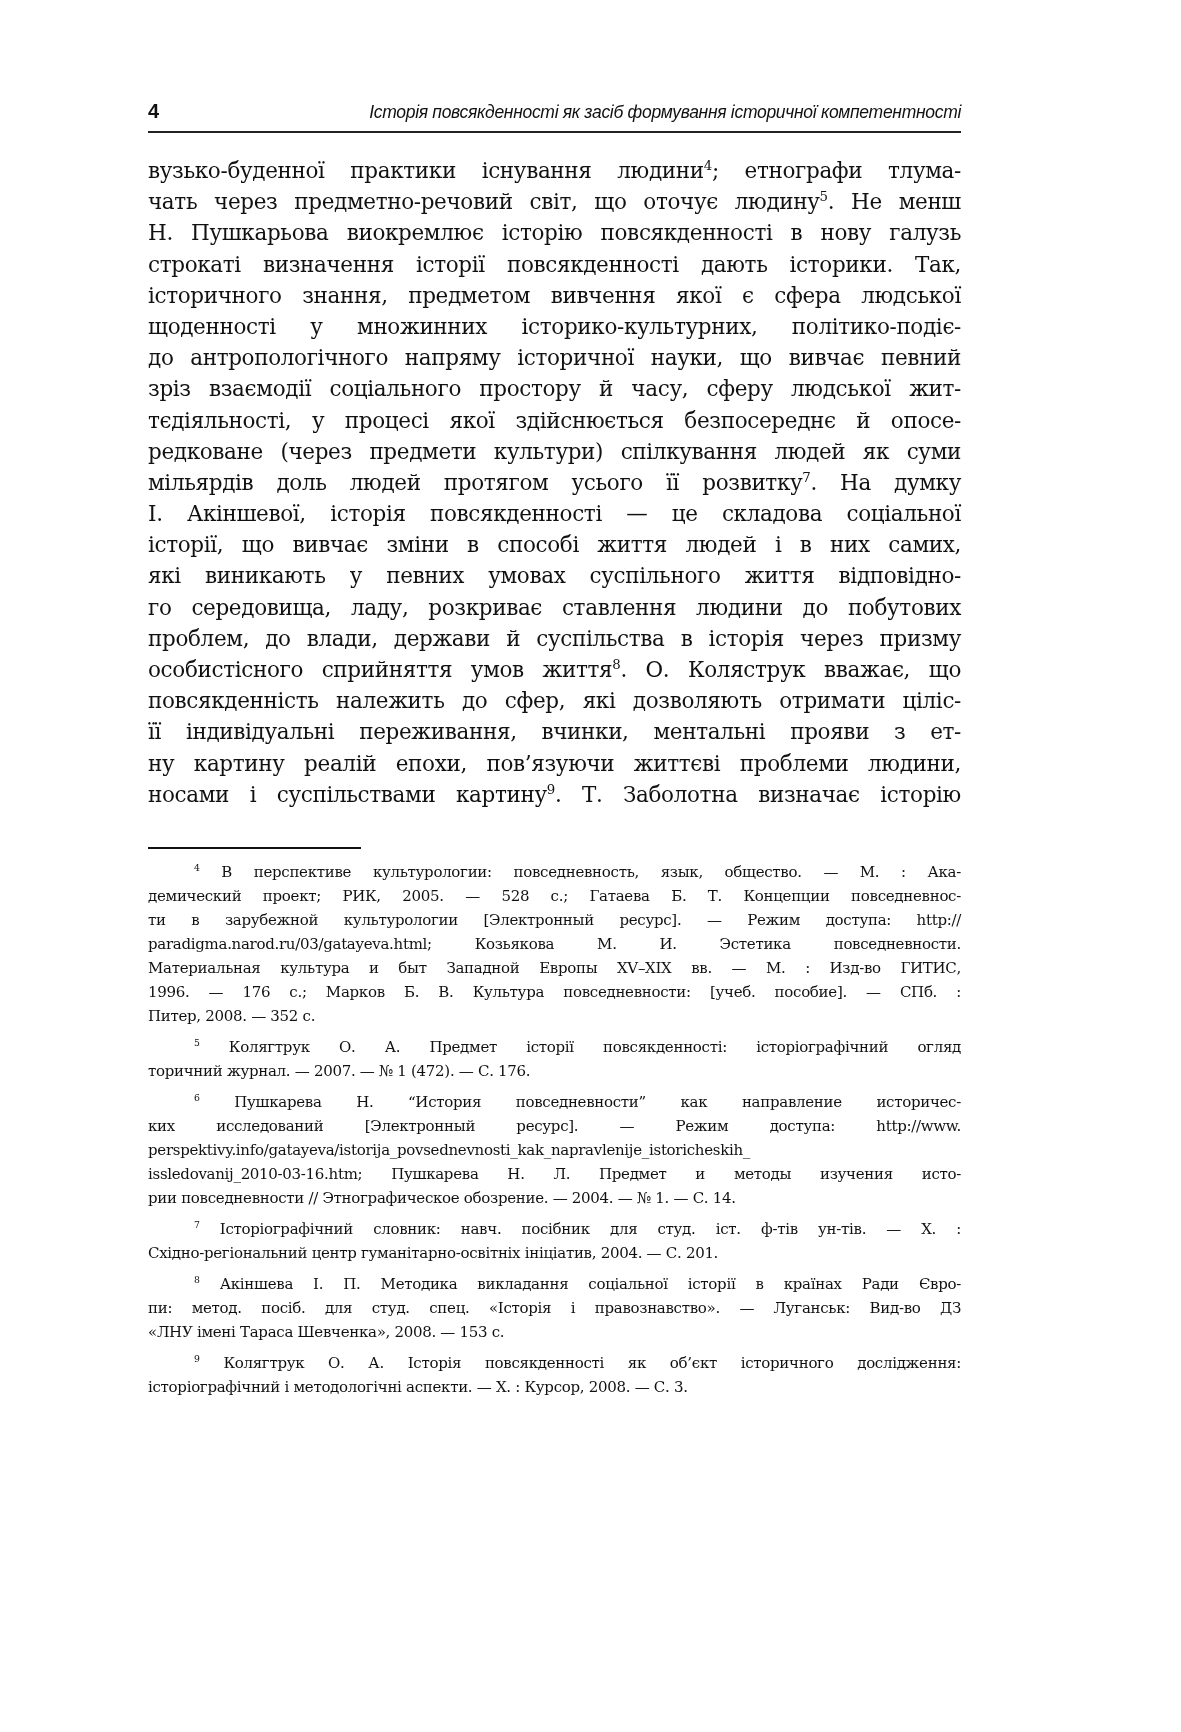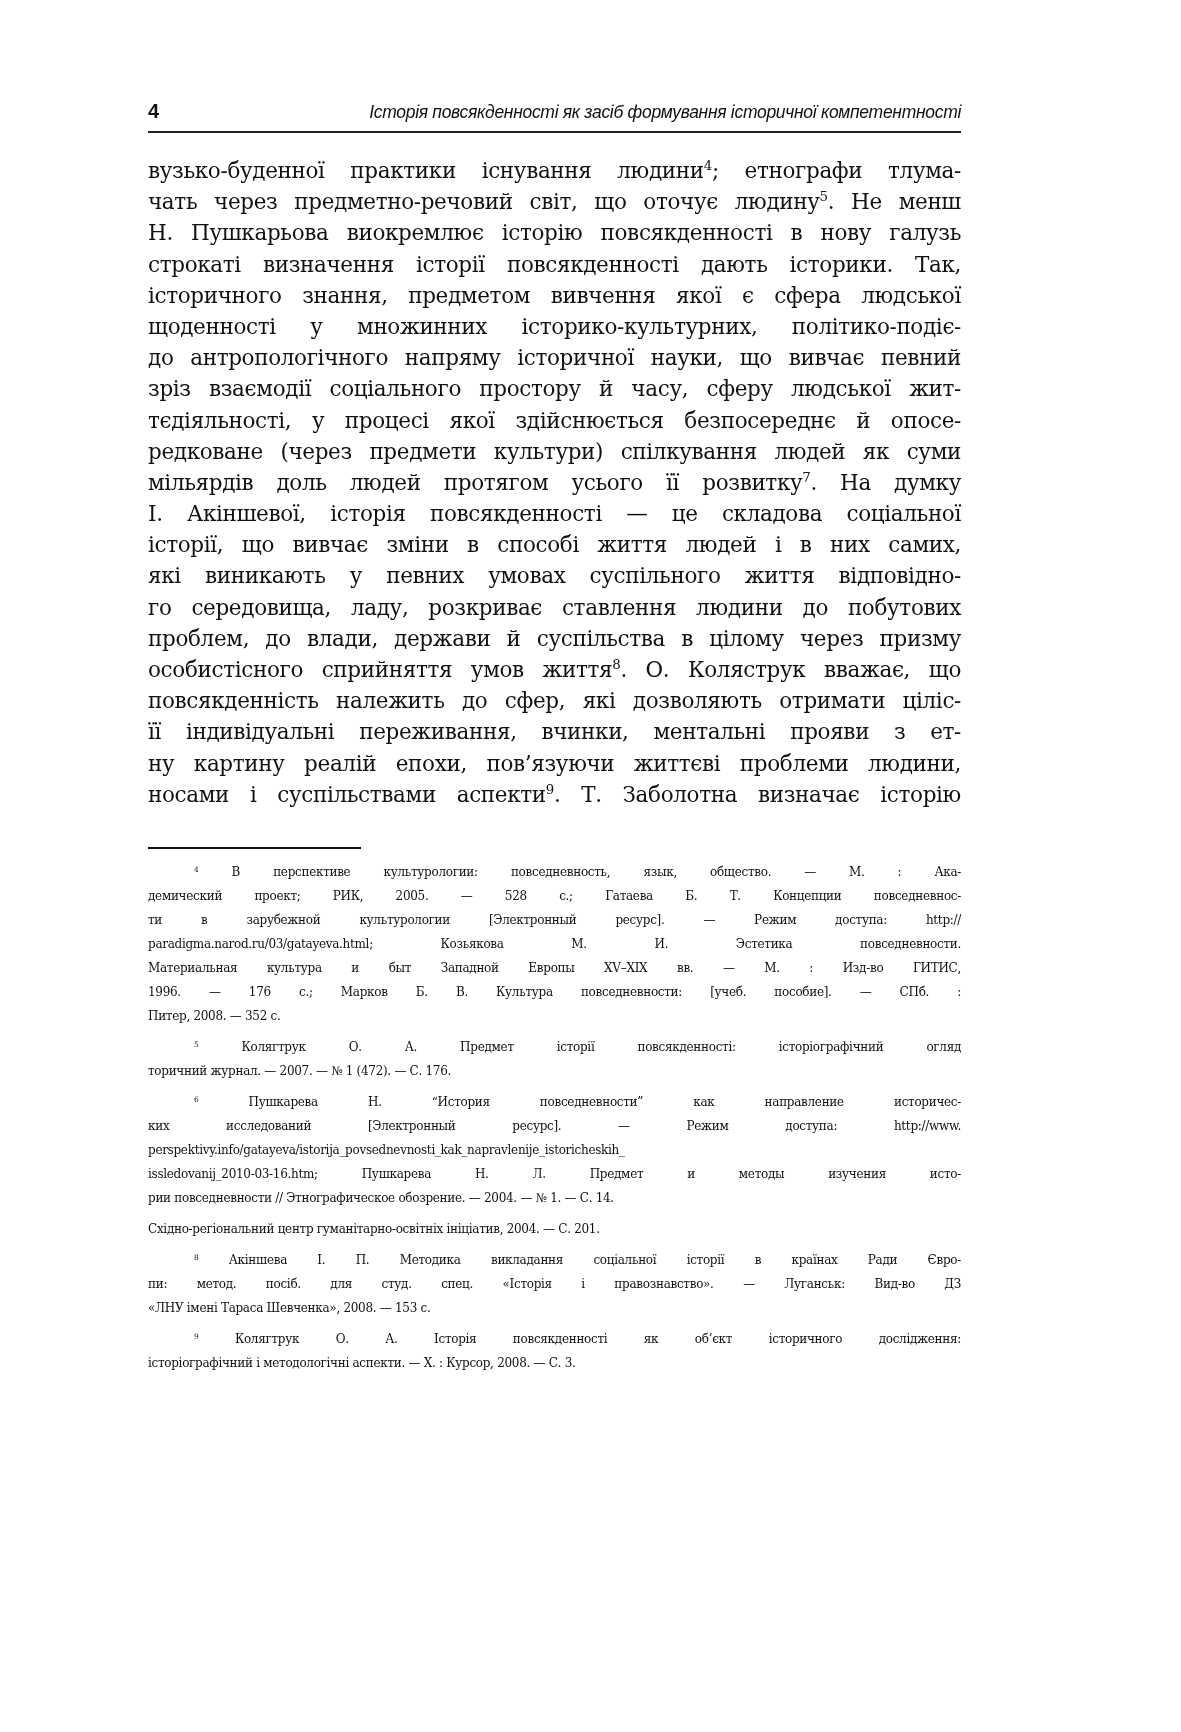--- a/index.html
+++ b/index.html
@@ -7,21 +7,21 @@
   .page { position: absolute; left: 148px; top: 0; width: 813px; }
   .header { position: absolute; top: 100px; left: 0; width: 813px; height: 28px; font-family: "Liberation Sans", sans-serif; }
   .header .num { position: absolute; left: 0; top: 0; font-size: 20px; font-weight: bold; }
   .header .title { position: absolute; right: 0; top: 2px; font-size: 17.5px; font-style: italic; letter-spacing: -0.3px; }
   .header-rule { position: absolute; top: 131px; left: 0; width: 813px; height: 2px; background: #222; }
   .body-text { position: absolute; top: 155px; left: 0; width: 813px; font-family: "DejaVu Serif", serif; font-size: 21.5px; line-height: 31.2px; text-align: justify; letter-spacing: -0.35px; }
   .body-text .line { display: block; text-align: justify; text-align-last: justify; white-space: nowrap; height: 31.2px; }
   .body-text .line.last { text-align-last: justify; }
   sup { font-size: 62%; line-height: 0; vertical-align: 0.6em; }
   .fn-rule { position: absolute; top: 847px; left: 0; width: 213px; height: 2px; background: #111; }
-  .footnotes { position: absolute; top: 860px; left: 0; width: 813px; font-family: "DejaVu Serif", serif; font-size: 12px; line-height: 24px; letter-spacing: -0.3px; }
+  .footnotes { position: absolute; top: 860px; left: 0; width: 813px; font-family: "DejaVu Serif", serif; font-size: 15px; line-height: 24px; letter-spacing: -0.3px; }
   .fn { margin-bottom: 7px; }
   .fn .fl { display: block; white-space: nowrap; text-align: justify; text-align-last: justify; height: 24px; }
   .fn .fl.first { padding-left: 46px; }
   .fn .fl.end { text-align-last: left; }
 </style>
 </head>
 <body>
 
 <div class="page">
   <div class="header">
@@ -39,26 +39,26 @@
       <span class="line"><span>щоденності у множинних історико-культурних, політико-подіє-</span></span>
       <span class="line"><span>до антропологічного напряму історичної науки, що вивчає певний</span></span>
       <span class="line"><span>зріз взаємодії соціального простору й часу, сферу людської жит-</span></span>
       <span class="line"><span>тєдіяльності, у процесі якої здійснюється безпосереднє й опосе-</span></span>
       <span class="line"><span>редковане (через предмети культури) спілкування людей як суми</span></span>
       <span class="line"><span>мільярдів доль людей протягом усього її розвитку</span><sup>7</sup><span>. На думку</span></span>
       <span class="line"><span>І. Акіншевої, історія повсякденності — це складова соціальної</span></span>
       <span class="line"><span>історії, що вивчає зміни в способі життя людей і в них самих,</span></span>
       <span class="line"><span>які виникають у певних умовах суспільного життя відповідно-</span></span>
       <span class="line"><span>го середовища, ладу, розкриває ставлення людини до побутових</span></span>
-      <span class="line"><span>проблем, до влади, держави й суспільства в цілому через призму</span></span>
+      <span class="line"><span>проблем, до влади, держави й суспільства в історія через призму</span></span>
       <span class="line"><span>особистісного сприйняття умов життя</span><sup>8</sup><span>. О. Коляструк вважає, що</span></span>
       <span class="line"><span>повсякденність належить до сфер, які дозволяють отримати ціліс-</span></span>
       <span class="line"><span>її індивідуальні переживання, вчинки, ментальні прояви з ет-</span></span>
       <span class="line"><span>ну картину реалій епохи, пов’язуючи життєві проблеми людини,</span></span>
-      <span class="line last"><span>носами і суспільствами аспекти</span><sup>9</sup><span>. Т. Заболотна визначає історію</span></span>
+      <span class="line last"><span>носами і суспільствами картину</span><sup>9</sup><span>. Т. Заболотна визначає історію</span></span>
     </div>
 
   <div class="fn-rule"></div>
   <div class="footnotes" id="footnotes">
       <div class="fn">
         <span class="fl first"><sup>4</sup> <span>В перспективе культурологии: повседневность, язык, общество. — М. : Ака-</span></span>
         <span class="fl"><span>демический проект; РИК, 2005. — 528 с.; Гатаева Б. Т. Концепции повседневнос-</span></span>
         <span class="fl"><span>ти в зарубежной культурологии [Электронный ресурс]. — Режим доступа: http://</span></span>
         <span class="fl"><span>paradigma.narod.ru/03/gatayeva.html; Козьякова М. И. Эстетика повседневности.</span></span>
         <span class="fl"><span>Материальная культура и быт Западной Европы XV–XIX вв. — М. : Изд-во ГИТИС,</span></span>
@@ -70,20 +70,21 @@
         <span class="fl end"><span>торичний журнал. — 2007. — № 1 (472). — С. 176.</span></span>
       </div>
       <div class="fn">
         <span class="fl first"><sup>6</sup> <span>Пушкарева Н. “История повседневности” как направление историчес-</span></span>
         <span class="fl"><span>ких исследований [Электронный ресурс]. — Режим доступа: http://www.</span></span>
         <span class="fl"><span>perspektivy.info/gatayeva/istorija_povsednevnosti_kak_napravlenije_istoricheskih_</span></span>
         <span class="fl"><span>issledovanij_2010-03-16.htm; Пушкарева Н. Л. Предмет и методы изучения исто-</span></span>
         <span class="fl end"><span>рии повседневности // Этнографическое обозрение. — 2004. — № 1. — С. 14.</span></span>
       </div>
       <div class="fn">
+        <span class="fl first"><sup>7</sup> <span>Історіографічний словник: навч. посібник для студ. іст. ф-тів ун-тів. — Х. :</span></span>
         <span class="fl end"><span>Східно-регіональний центр гуманітарно-освітніх ініціатив, 2004. — С. 201.</span></span>
       </div>
       <div class="fn">
         <span class="fl first"><sup>8</sup> <span>Акіншева І. П. Методика викладання соціальної історії в країнах Ради Євро-</span></span>
         <span class="fl"><span>пи: метод. посіб. для студ. спец. «Історія і правознавство». — Луганськ: Вид-во ДЗ</span></span>
         <span class="fl end"><span>«ЛНУ імені Тараса Шевченка», 2008. — 153 с.</span></span>
       </div>
       <div class="fn">
         <span class="fl first"><sup>9</sup> <span>Колягтрук О. А. Історія повсякденності як об’єкт історичного дослідження:</span></span>
         <span class="fl end"><span>історіографічний і методологічні аспекти. — Х. : Курсор, 2008. — С. 3.</span></span>

